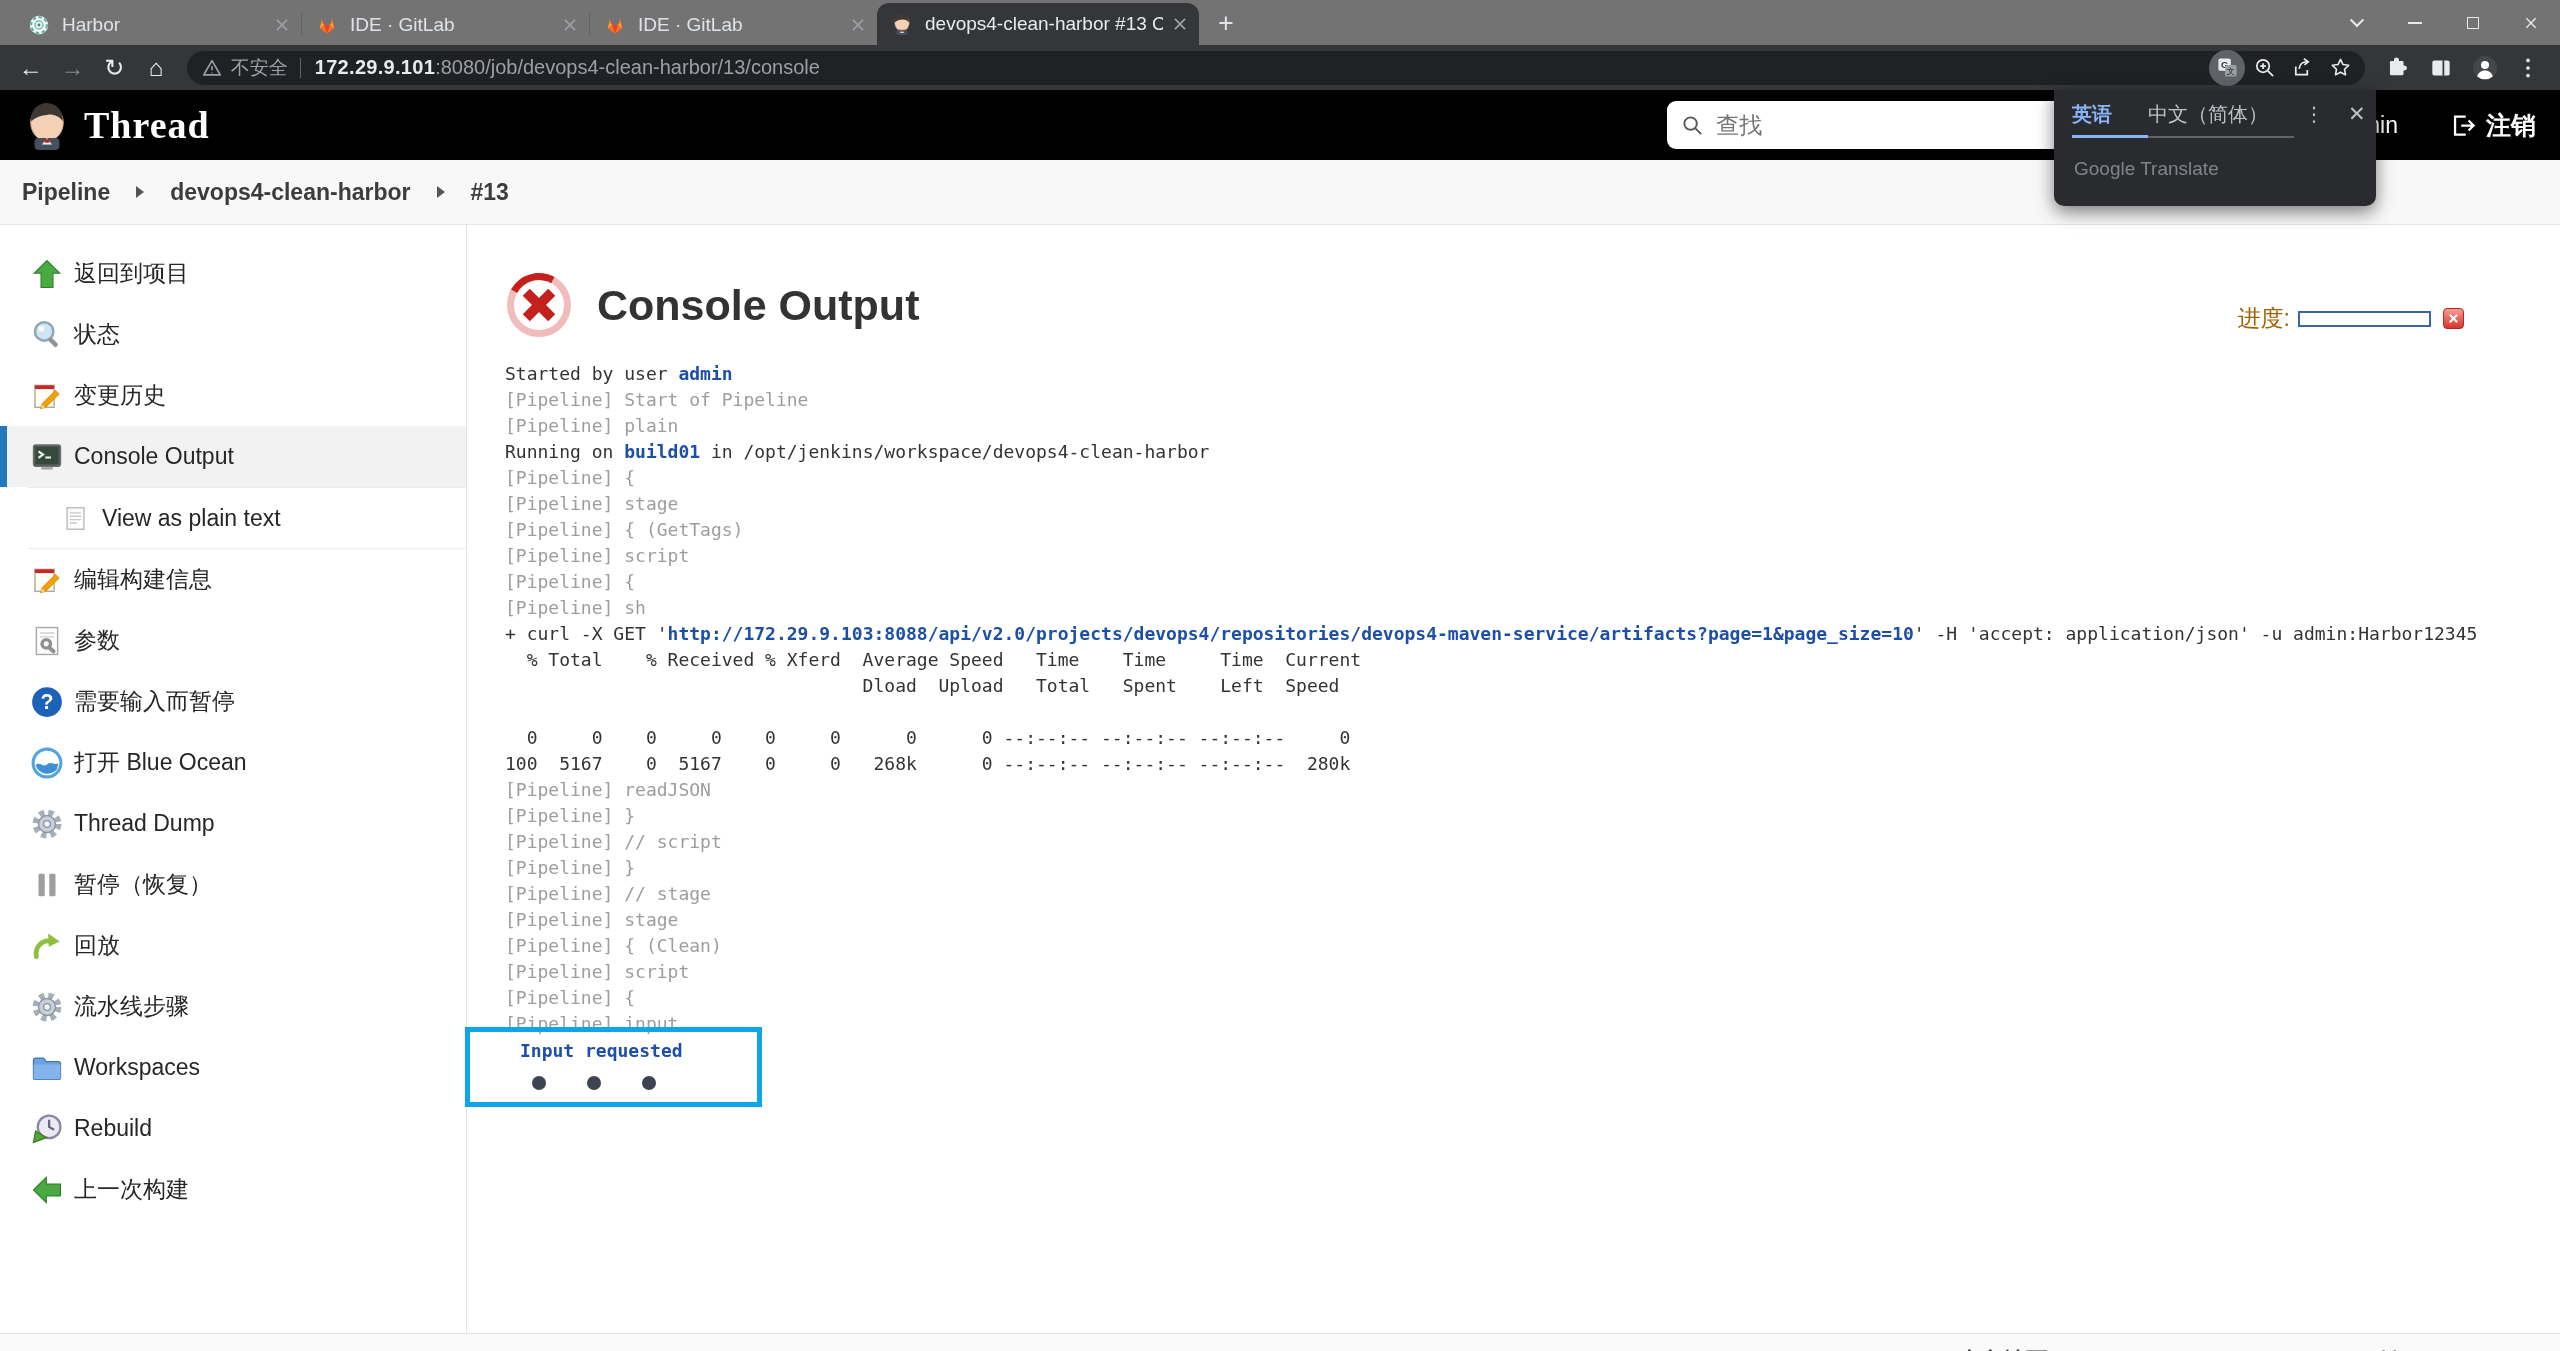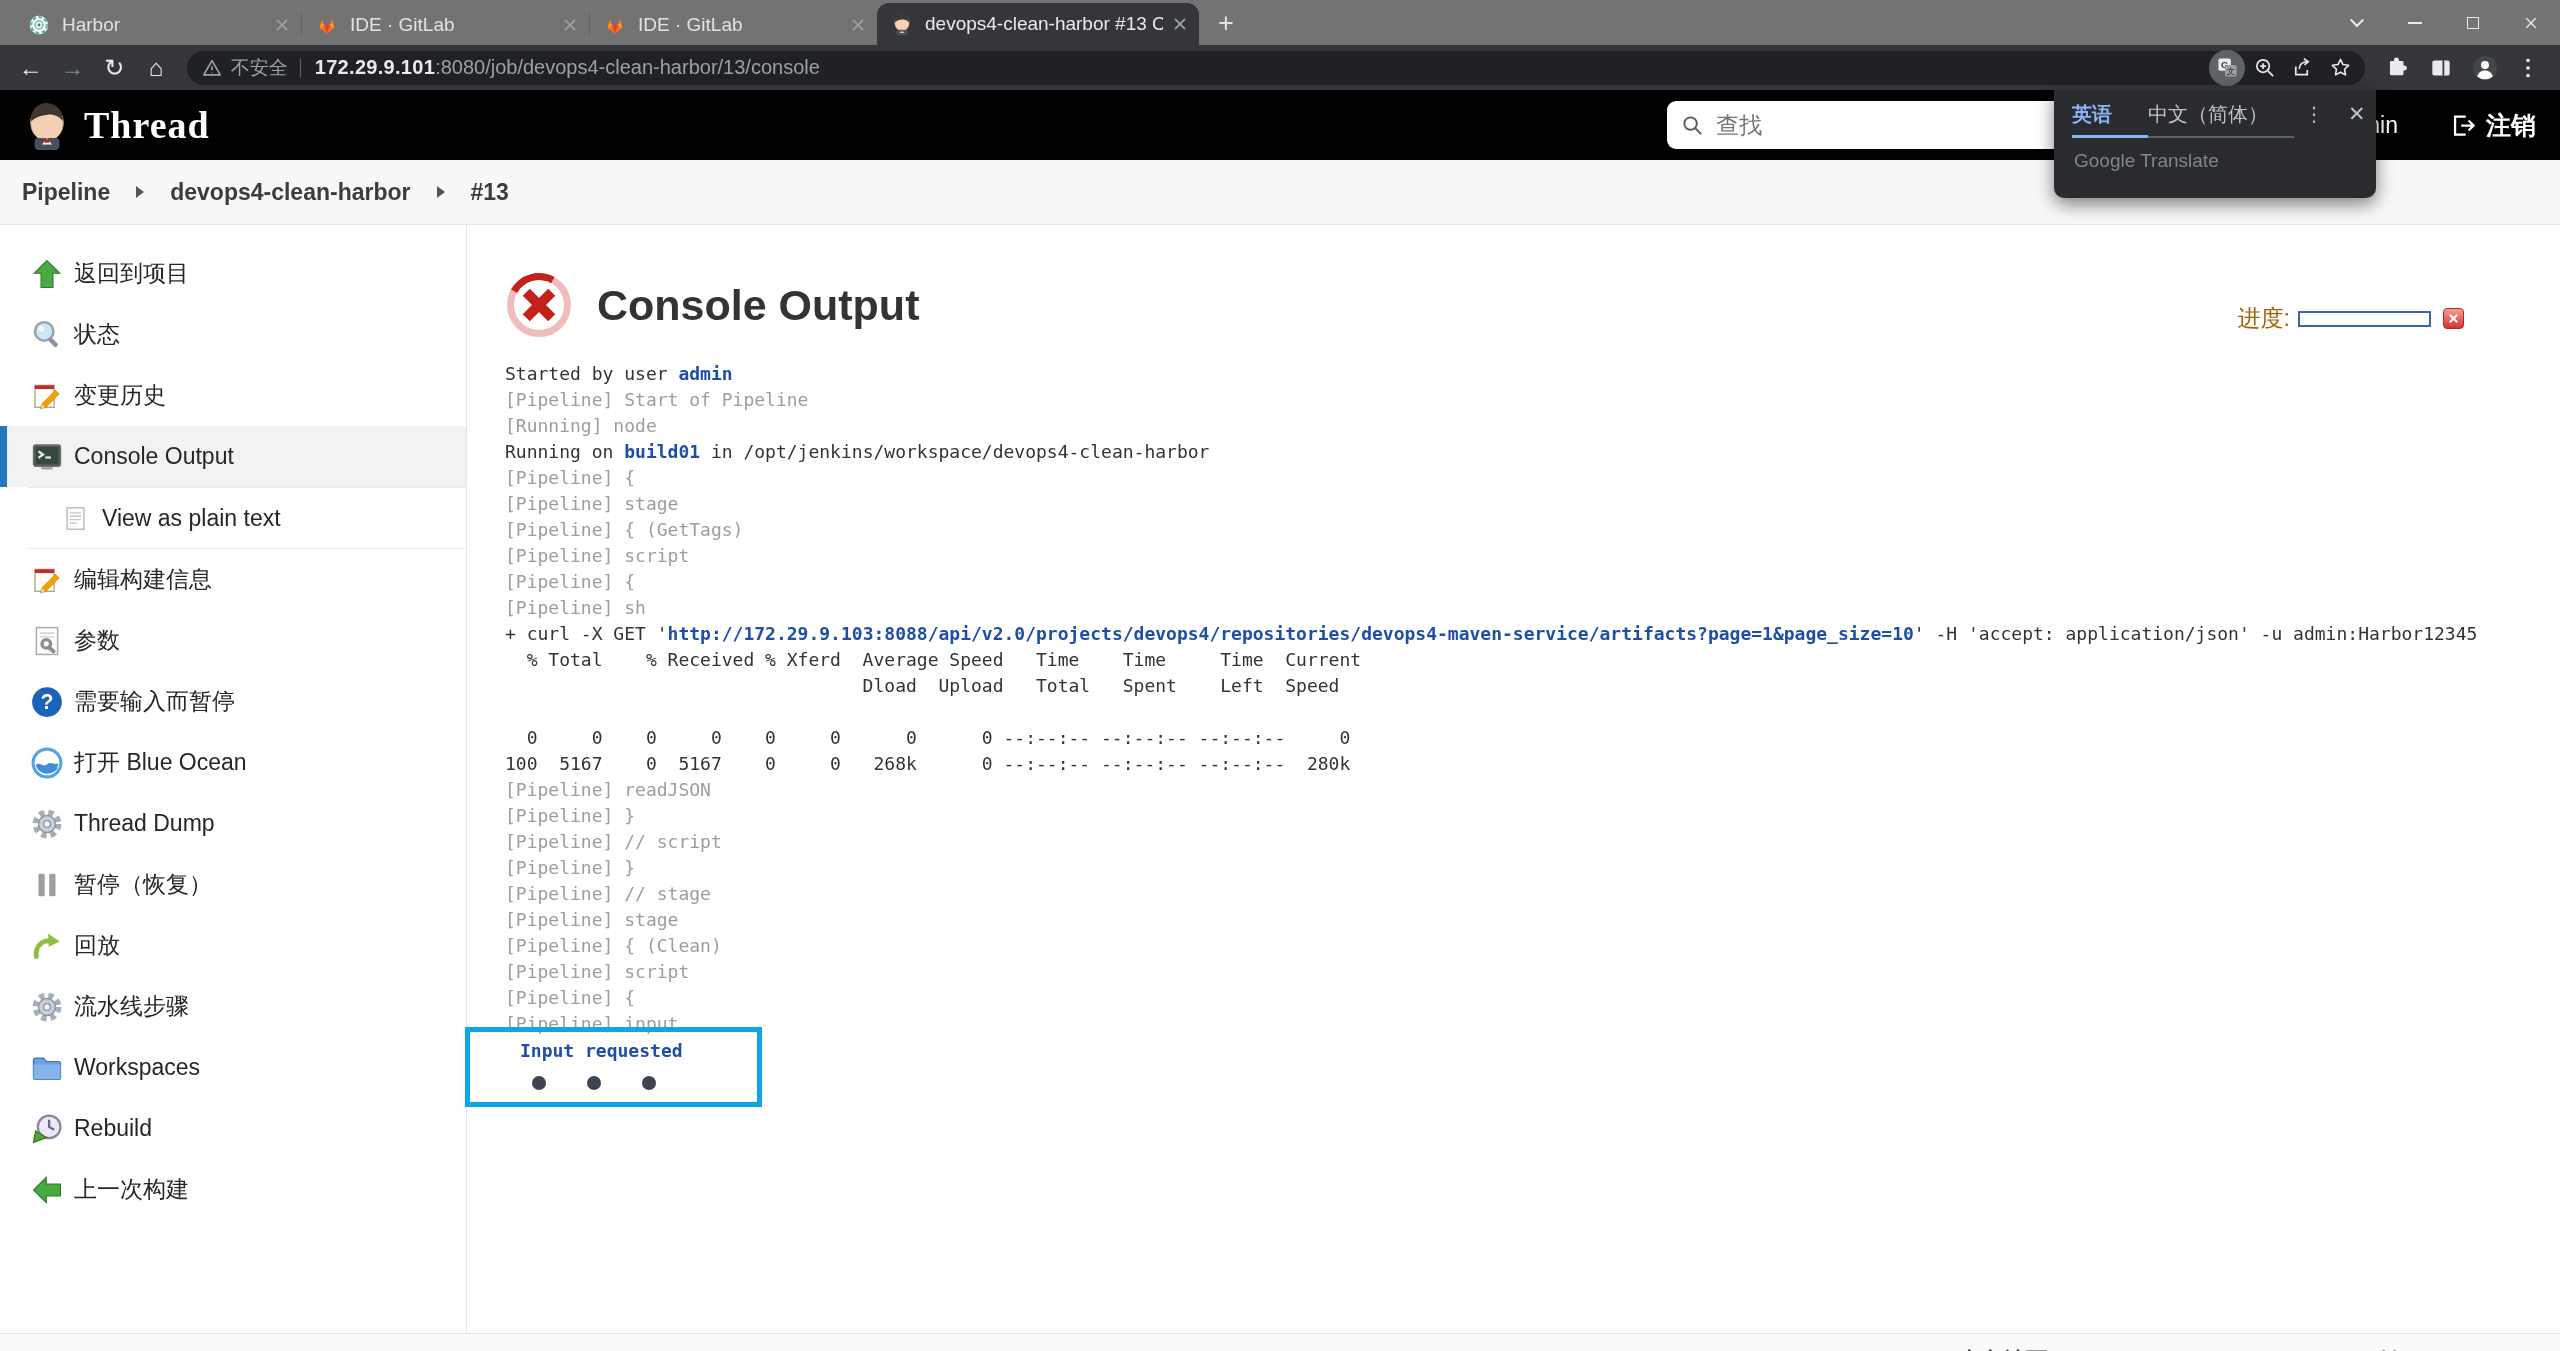--- a/index.html
+++ b/index.html
@@ -67,21 +67,21 @@
   
   .tpopup { position:absolute; top:90px; left:2054px; width:322px; z-index:50; background:#2a2b2e;
             border-radius:0 0 10px 10px; box-shadow:0 6px 18px rgba(0,0,0,.5); }
   .tp-tabs { display:flex; align-items:center; height:48px; padding:0 18px; position:relative; }
   .tp-tab { font-size:20px; color:#bdc1c6; margin-right:36px; white-space:nowrap; }
   .tp-tab.active { color:#8ab4f8; font-weight:700; }
   .tp-line-gray { position:absolute; left:18px; top:46px; width:222px; height:2px; background:#5f6368; }
   .tp-line-blue { position:absolute; left:18px; top:45px; width:76px; height:3px; background:#8ab4f8; z-index:1; }
   .tp-kebab { margin-left:auto; color:#bdc1c6; font-size:20px; letter-spacing:0; }
   .tp-close { color:#bdc1c6; font-size:21px; margin-left:24px; }
-  .tp-body { padding:12px 20px 26px; }
+  .tp-body { padding:20px 20px 26px; }
   .tp-brand { color:#80868b; font-size:19px; }
 
   
   .breadcrumb { height:65px; background:#f8f8f8; border-bottom:1px solid #e6e6e6;
                 display:flex; align-items:center; padding:0 22px; }
   .crumb { font-size:23px; font-weight:700; color:#3c3c3c; }
   .crumb-sep { width:0; height:0; border-left:8px solid #555; border-top:6px solid transparent;
                border-bottom:6px solid transparent; margin:0 26px; }
 
   
@@ -517,21 +517,21 @@
       <span class="progress-bar"><span class="progress-fill" style="width: 20%;"></span></span>
       <span class="kill-btn">
           <svg viewBox="0 0 24 24">
             <path d="M4 4 L20 20 M20 4 L4 20" stroke="#fff" stroke-width="4.5" fill="none"></path>
           </svg>
         </span>
     </div>
     <div class="console" id="console">
         <div class="console-line"><span class="">Started by user </span><span class="c-link">admin</span></div>
         <div class="console-line"><span class="c-muted">[Pipeline] Start of Pipeline</span></div>
-        <div class="console-line"><span class="c-muted">[Running] node</span></div>
+        <div class="console-line"><span class="c-muted">[Pipeline] plain</span></div>
         <div class="console-line"><span class="">Running on </span><span class="c-link">build01</span><span class=""> in /opt/jenkins/workspace/devops4-clean-harbor</span></div>
         <div class="console-line"><span class="c-muted">[Pipeline] {</span></div>
         <div class="console-line"><span class="c-muted">[Pipeline] stage</span></div>
         <div class="console-line"><span class="c-muted">[Pipeline] { (GetTags)</span></div>
         <div class="console-line"><span class="c-muted">[Pipeline] script</span></div>
         <div class="console-line"><span class="c-muted">[Pipeline] {</span></div>
         <div class="console-line"><span class="c-muted">[Pipeline] sh</span></div>
         <div class="console-line"><span class="">+ curl -X GET '</span><span class="c-link">http://172.29.9.103:8088/api/v2.0/projects/devops4/repositories/devops4-maven-service/artifacts?page=1&amp;page_size=10</span><span class="">' -H 'accept: application/json' -u admin:Harbor12345</span></div>
         <div class="console-line"><span class="">  % Total    % Received % Xferd  Average Speed   Time    Time     Time  Current</span></div>
         <div class="console-line"><span class="">                                 Dload  Upload   Total   Spent    Left  Speed</span></div>

